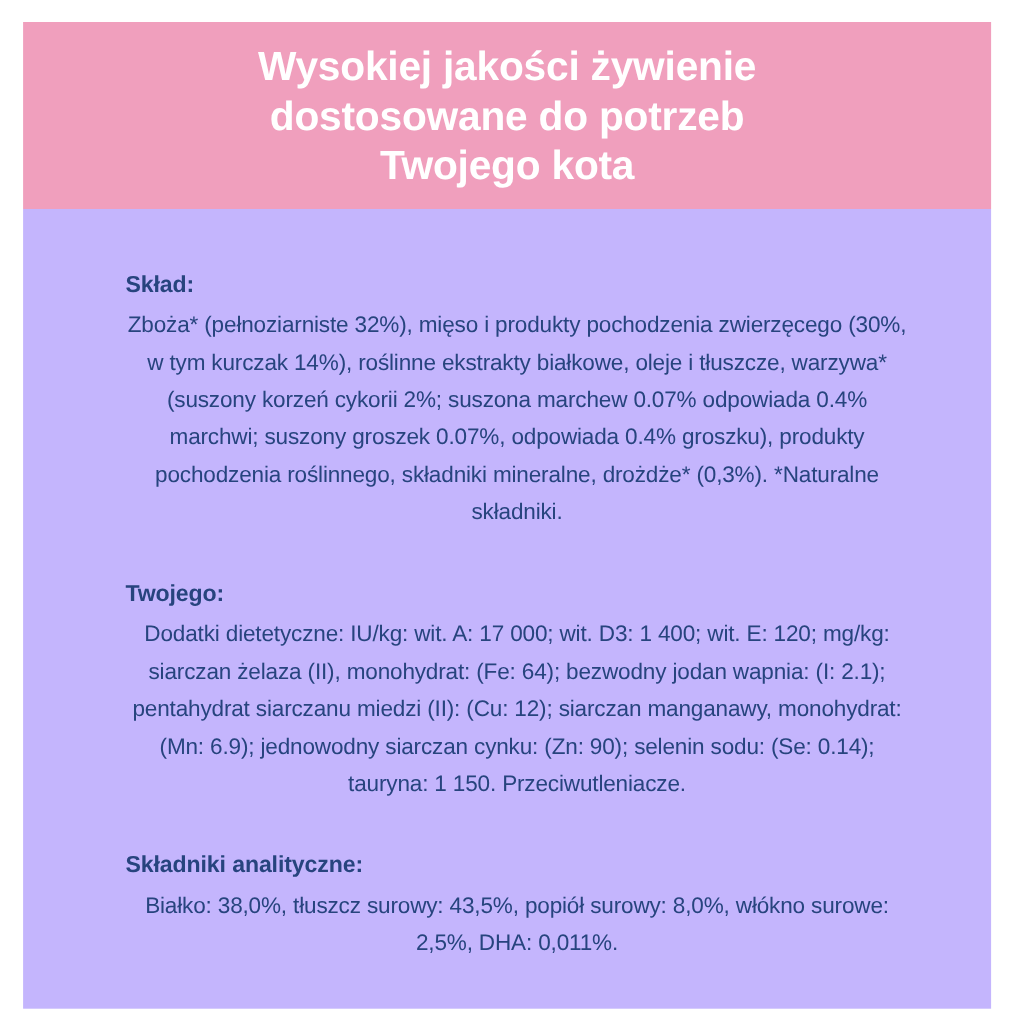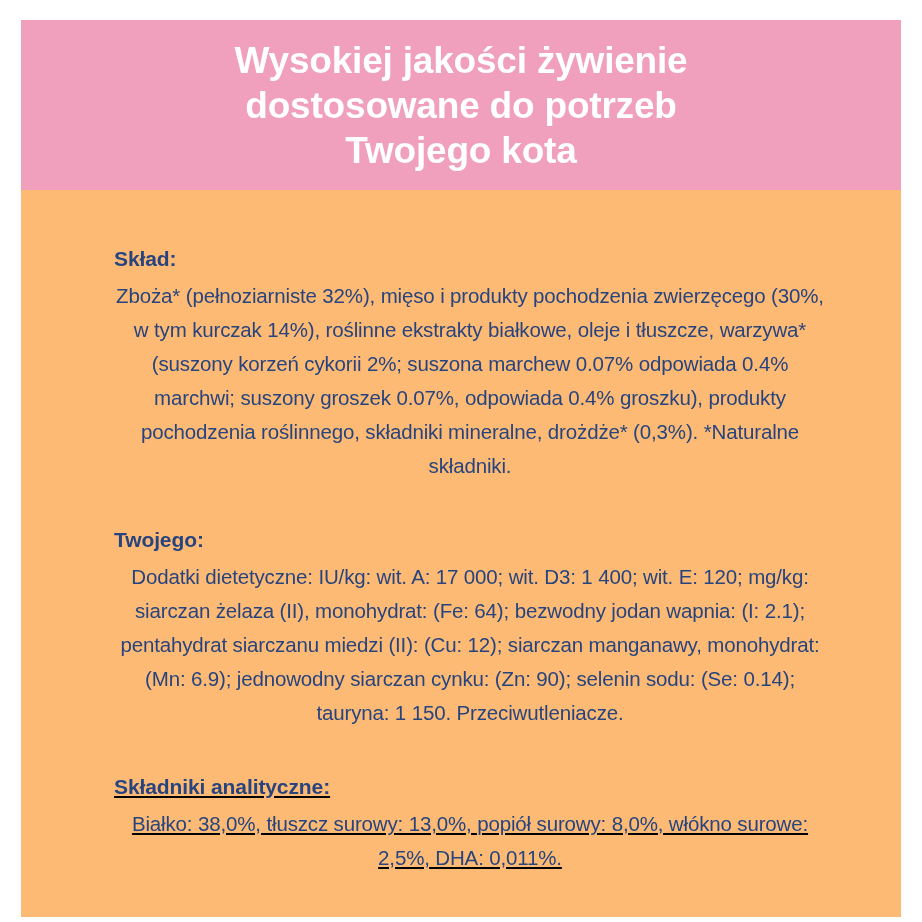--- a/index.html
+++ b/index.html
@@ -39,32 +39,31 @@
     color: #FFFFFF;
     font-size: 37px;
     font-weight: bold;
     line-height: 45px;
     text-align: center;
     letter-spacing: -0.2px;
     white-space: pre-line;
   }
 
   .content {
-    background: #fdba74;
+    background: #c4b5fd;
     flex: 1;
     padding: 52px 58px 30px 93px;
     box-sizing: border-box;
   }
 
   .section {
     margin-bottom: 40px;
   }
   .section:last-child {
     margin-bottom: 12px;
-    text-decoration: underline;
   }
 
   .section-heading {
     color: #27447E;
     font-size: 21px;
     font-weight: bold;
     line-height: 34px;
     margin: 0 0 3px 0;
     letter-spacing: -0.1px;
   }
@@ -98,17 +97,17 @@
       <p class="section-body">Zboża* (pełnoziarniste 32%), mięso i produkty pochodzenia zwierzęcego (30%, w tym kurczak 14%), roślinne ekstrakty białkowe, oleje i tłuszcze, warzywa* (suszony korzeń cykorii 2%; suszona marchew 0.07% odpowiada 0.4% marchwi; suszony groszek 0.07%, odpowiada 0.4% groszku), produkty pochodzenia roślinnego, składniki mineralne, drożdże* (0,3%). *Naturalne składniki.</p>
     </div>
 
     <div class="section">
       <div class="section-heading">Twojego:</div>
       <p class="section-body">Dodatki dietetyczne: IU/kg: wit. A: 17 000; wit. D3: 1 400; wit. E: 120; mg/kg: siarczan żelaza (II), monohydrat: (Fe: 64); bezwodny jodan wapnia: (I: 2.1); pentahydrat siarczanu miedzi (II): (Cu: 12); siarczan manganawy, monohydrat: (Mn: 6.9); jednowodny siarczan cynku: (Zn: 90); selenin sodu: (Se: 0.14); tauryna: 1 150. Przeciwutleniacze.</p>
     </div>
 
     <div class="section">
       <div class="section-heading">Składniki analityczne:</div>
-      <p class="section-body">Białko: 38,0%, tłuszcz surowy: 13,0%, popiół surowy: 8,0%, włókno surowe: 2,5%, DHA: 0,011%.</p>
+      <p class="section-body">Białko: 38,0%, tłuszcz surowy: 43,5%, popiół surowy: 8,0%, włókno surowe: 2,5%, DHA: 0,011%.</p>
     </div>
 
   </div>
 </div>
 
 </body></html>

